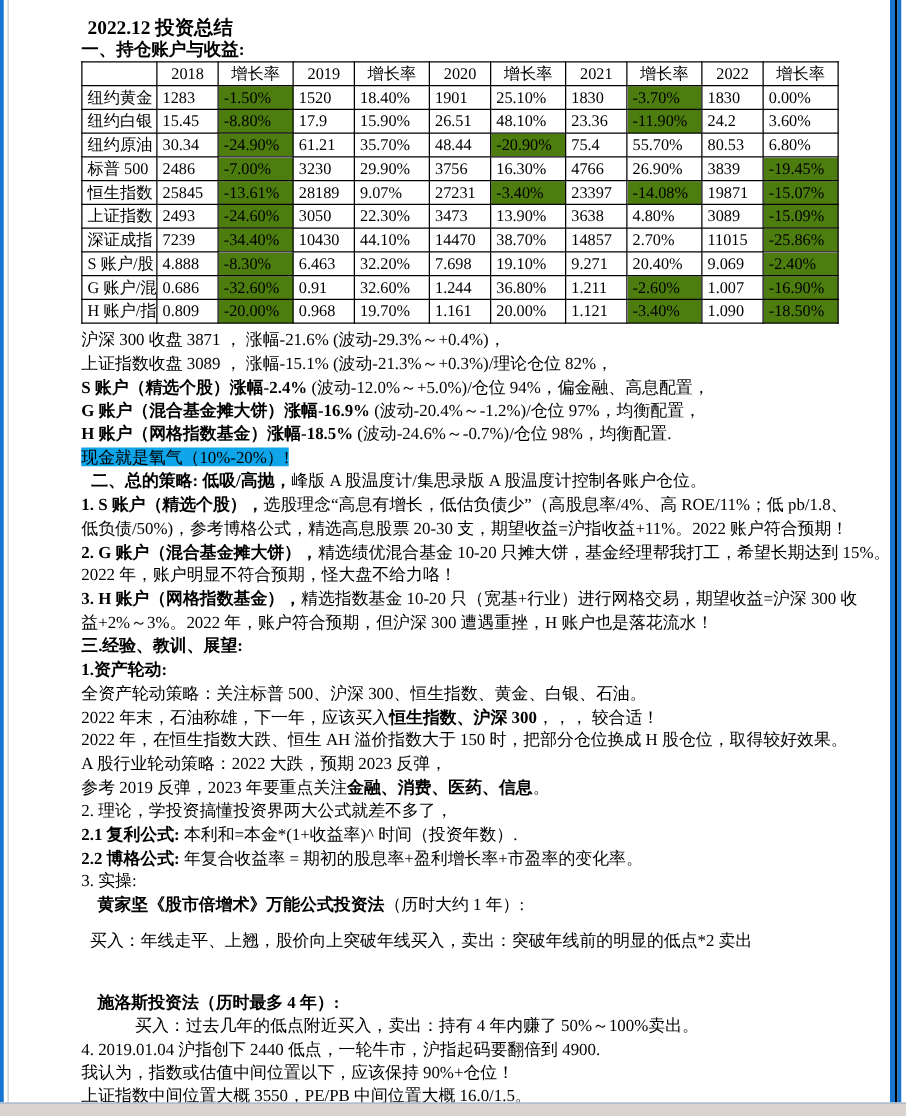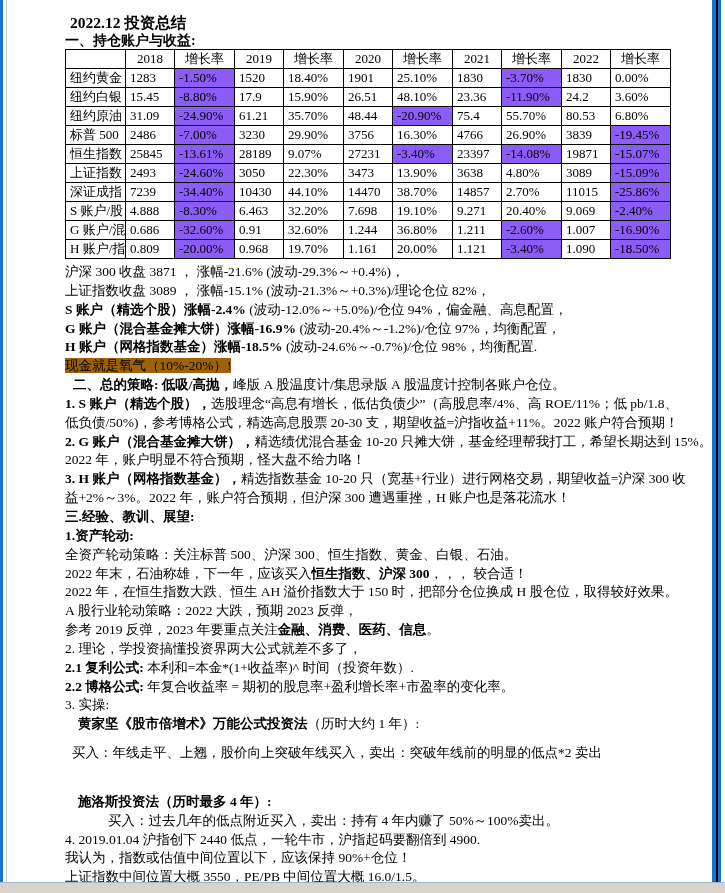--- a/index.html
+++ b/index.html
@@ -19,26 +19,26 @@
   .content{position:absolute;left:65px;top:13px;width:645px;z-index:1;}
   .doc-title{font-size:15.5px;font-weight:bold;height:19px;line-height:19px;margin-left:5px;white-space:nowrap;}
   .sec-heading{font-size:14px;font-weight:bold;height:17px;line-height:17px;white-space:nowrap;}
 
   table.holdings{border-collapse:collapse;table-layout:fixed;width:605px;font-size:13px;}
   table.holdings td,table.holdings th{
     border:1px solid #000;height:19px;padding:0 0 0 4px;text-align:left;
     font-weight:normal;white-space:nowrap;overflow:hidden;box-sizing:border-box;
   }
   table.holdings th{text-align:center;padding:0;}
-  td.hl{background:#8b5cf6;}
+  td.hl{background:#4d7c0f;}
 
   .paragraphs{margin-top:4px;}
   .line{height:18.85px;line-height:18.85px;font-size:13.5px;white-space:nowrap;}
   .line b{font-weight:bold;}
-  .seg-hl{background:#a16207;}
+  .seg-hl{background:#0ea5e9;}
 </style>
 </head>
 <body>
 
 <div class="win-left-border"></div>
 <div class="page-edge-line"></div>
 <div class="win-right-blue-outer"></div>
 <div class="win-right-black"></div>
 <div class="win-right-blue-inner"></div>
 <div class="bottom-strip"></div>
@@ -98,21 +98,21 @@
           <td>15.90%</td>
           <td>26.51</td>
           <td>48.10%</td>
           <td>23.36</td>
           <td class="hl">-11.90%</td>
           <td>24.2</td>
           <td>3.60%</td>
         </tr>
         <tr>
           <td>纽约原油</td>
-          <td>31.09</td>
+          <td>30.34</td>
           <td class="hl">-24.90%</td>
           <td>61.21</td>
           <td>35.70%</td>
           <td>48.44</td>
           <td class="hl">-20.90%</td>
           <td>75.4</td>
           <td>55.70%</td>
           <td>80.53</td>
           <td>6.80%</td>
         </tr>

